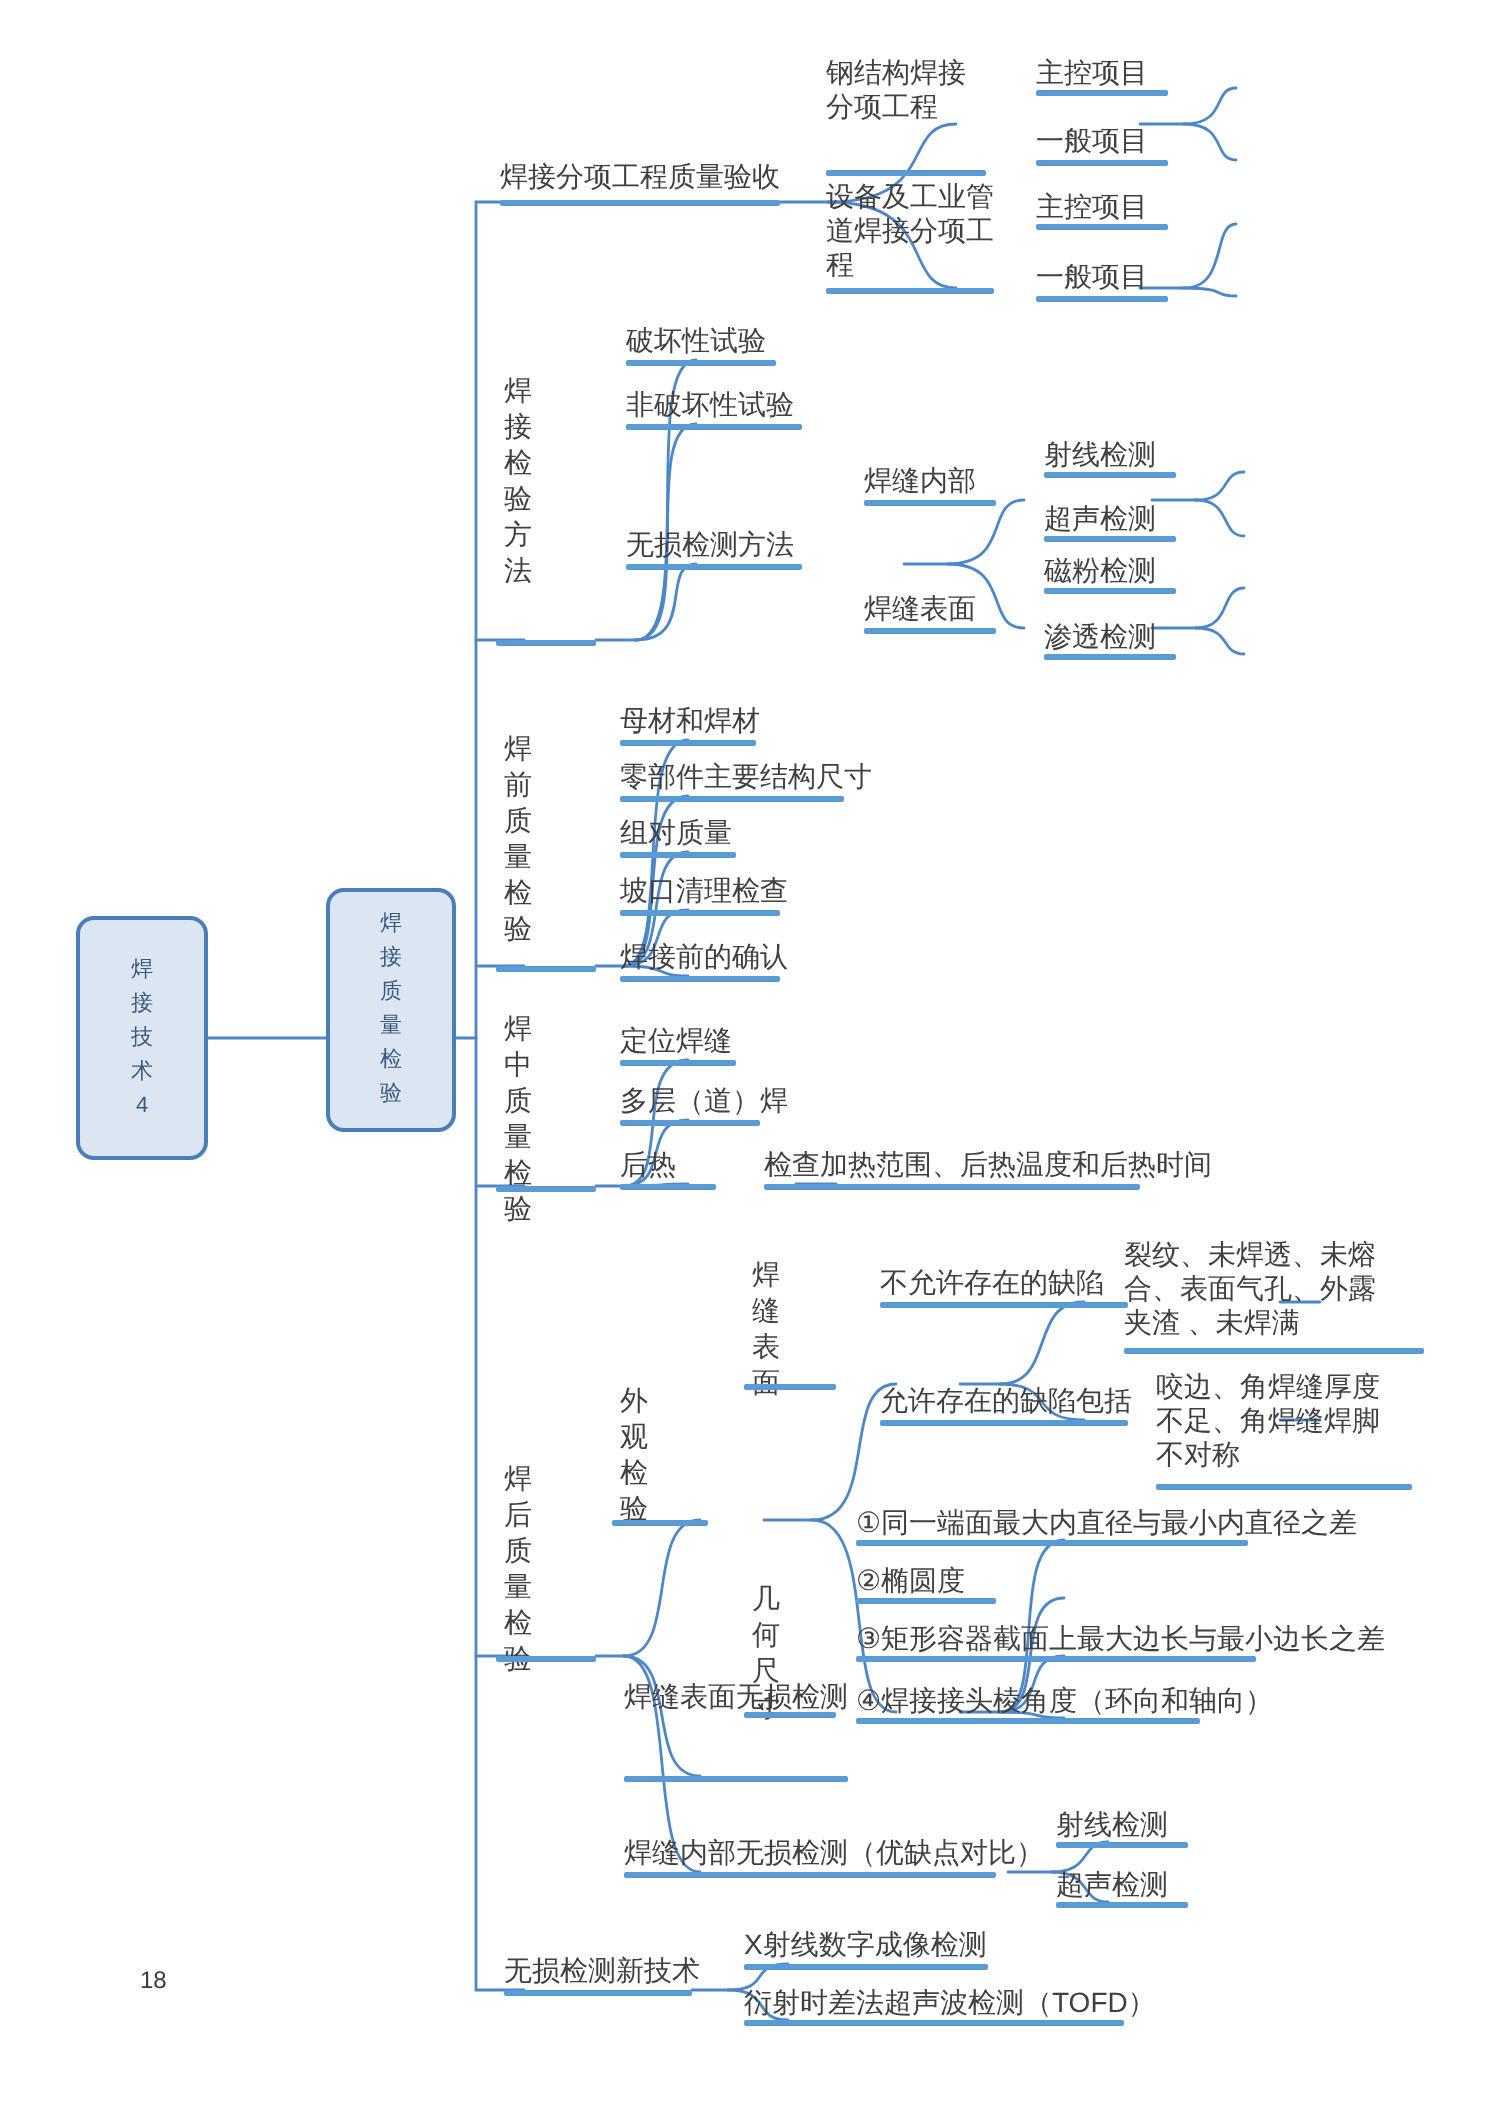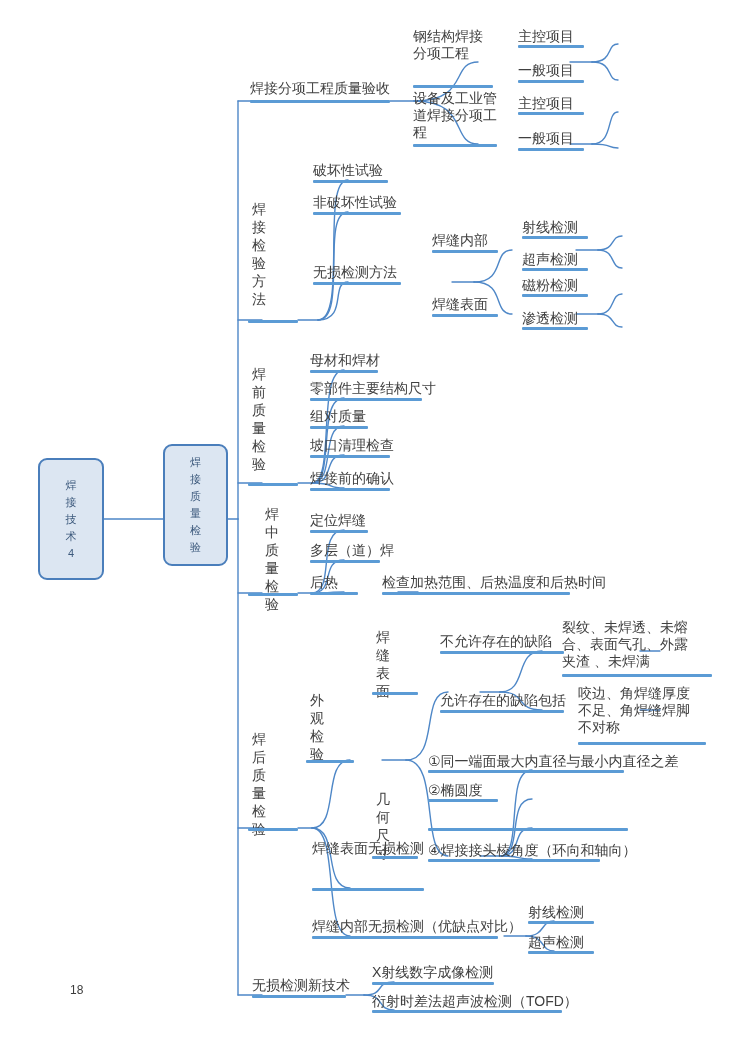--- a/index.html
+++ b/index.html
@@ -207,21 +207,21 @@
 
   <div class="topic" style="left:518px; top:62px;">一般项目</div>
   <div class="bar" style="left:518px; top:80px; width:66px;"></div>
 
   <div class="topic" style="left:518px; top:95px;">主控项目</div>
   <div class="bar" style="left:518px; top:112px; width:66px;"></div>
 
   <div class="topic" style="left:518px; top:130px;">一般项目</div>
   <div class="bar" style="left:518px; top:148px; width:66px;"></div>
 
-  <div class="topic vert" style="left:252px; top:186px;margin-top:14px;">焊接检验方法</div>
+  <div class="topic vert" style="left:252px; top:186px;">焊接检验方法</div>
   <div class="bar" style="left:248px; top:320px; width:50px;"></div>
 
   <div class="topic" style="left:313px; top:162px;">破坏性试验</div>
   <div class="bar" style="left:313px; top:180px; width:75px;"></div>
 
   <div class="topic" style="left:313px; top:194px;">非破坏性试验</div>
   <div class="bar" style="left:313px; top:212px; width:88px;"></div>
 
   <div class="topic" style="left:313px; top:264px;">无损检测方法</div>
   <div class="bar" style="left:313px; top:282px; width:88px;"></div>
@@ -255,21 +255,21 @@
 
   <div class="topic" style="left:310px; top:408px;">组对质量</div>
   <div class="bar" style="left:310px; top:426px; width:58px;"></div>
 
   <div class="topic" style="left:310px; top:437px;">坡口清理检查</div>
   <div class="bar" style="left:310px; top:455px; width:80px;"></div>
 
   <div class="topic" style="left:310px; top:470px;">焊接前的确认</div>
   <div class="bar" style="left:310px; top:488px; width:80px;"></div>
 
-  <div class="topic vert" style="left:252px; top:505px;margin-left:13px;">焊中质量检验</div>
+  <div class="topic vert" style="left:252px; top:505px;">焊中质量检验</div>
   <div class="bar" style="left:248px; top:593px; width:50px;"></div>
 
   <div class="topic" style="left:310px; top:512px;">定位焊缝</div>
   <div class="bar" style="left:310px; top:530px; width:58px;"></div>
 
   <div class="topic" style="left:310px; top:542px;">多层（道）焊</div>
   <div class="bar" style="left:310px; top:560px; width:70px;"></div>
 
   <div class="topic" style="left:310px; top:574px;">后热</div>
   <div class="bar" style="left:310px; top:592px; width:48px;"></div>
@@ -300,20 +300,21 @@
 
   <div class="topic wrap" style="left:578px; top:685px; width:112px;">咬边、角焊缝厚度不足、角焊缝焊脚不对称</div>
   <div class="bar" style="left:578px; top:742px; width:128px;"></div>
 
   <div class="topic" style="left:428px; top:753px;">①同一端面最大内直径与最小内直径之差</div>
   <div class="bar" style="left:428px; top:770px; width:196px;"></div>
 
   <div class="topic" style="left:428px; top:782px;">②椭圆度</div>
   <div class="bar" style="left:428px; top:799px; width:70px;"></div>
 
+  <div class="topic" style="left:428px; top:811px;">③矩形容器截面上最大边长与最小边长之差</div>
   <div class="bar" style="left:428px; top:828px; width:200px;"></div>
 
   <div class="topic" style="left:428px; top:842px;">④焊接接头棱角度（环向和轴向）</div>
   <div class="bar" style="left:428px; top:859px; width:172px;"></div>
 
   <div class="topic" style="left:312px; top:840px;">焊缝表面无损检测</div>
   <div class="bar" style="left:312px; top:888px; width:112px;"></div>
 
   <div class="topic" style="left:312px; top:918px;">焊缝内部无损检测（优缺点对比）</div>
   <div class="bar" style="left:312px; top:936px; width:186px;"></div>

